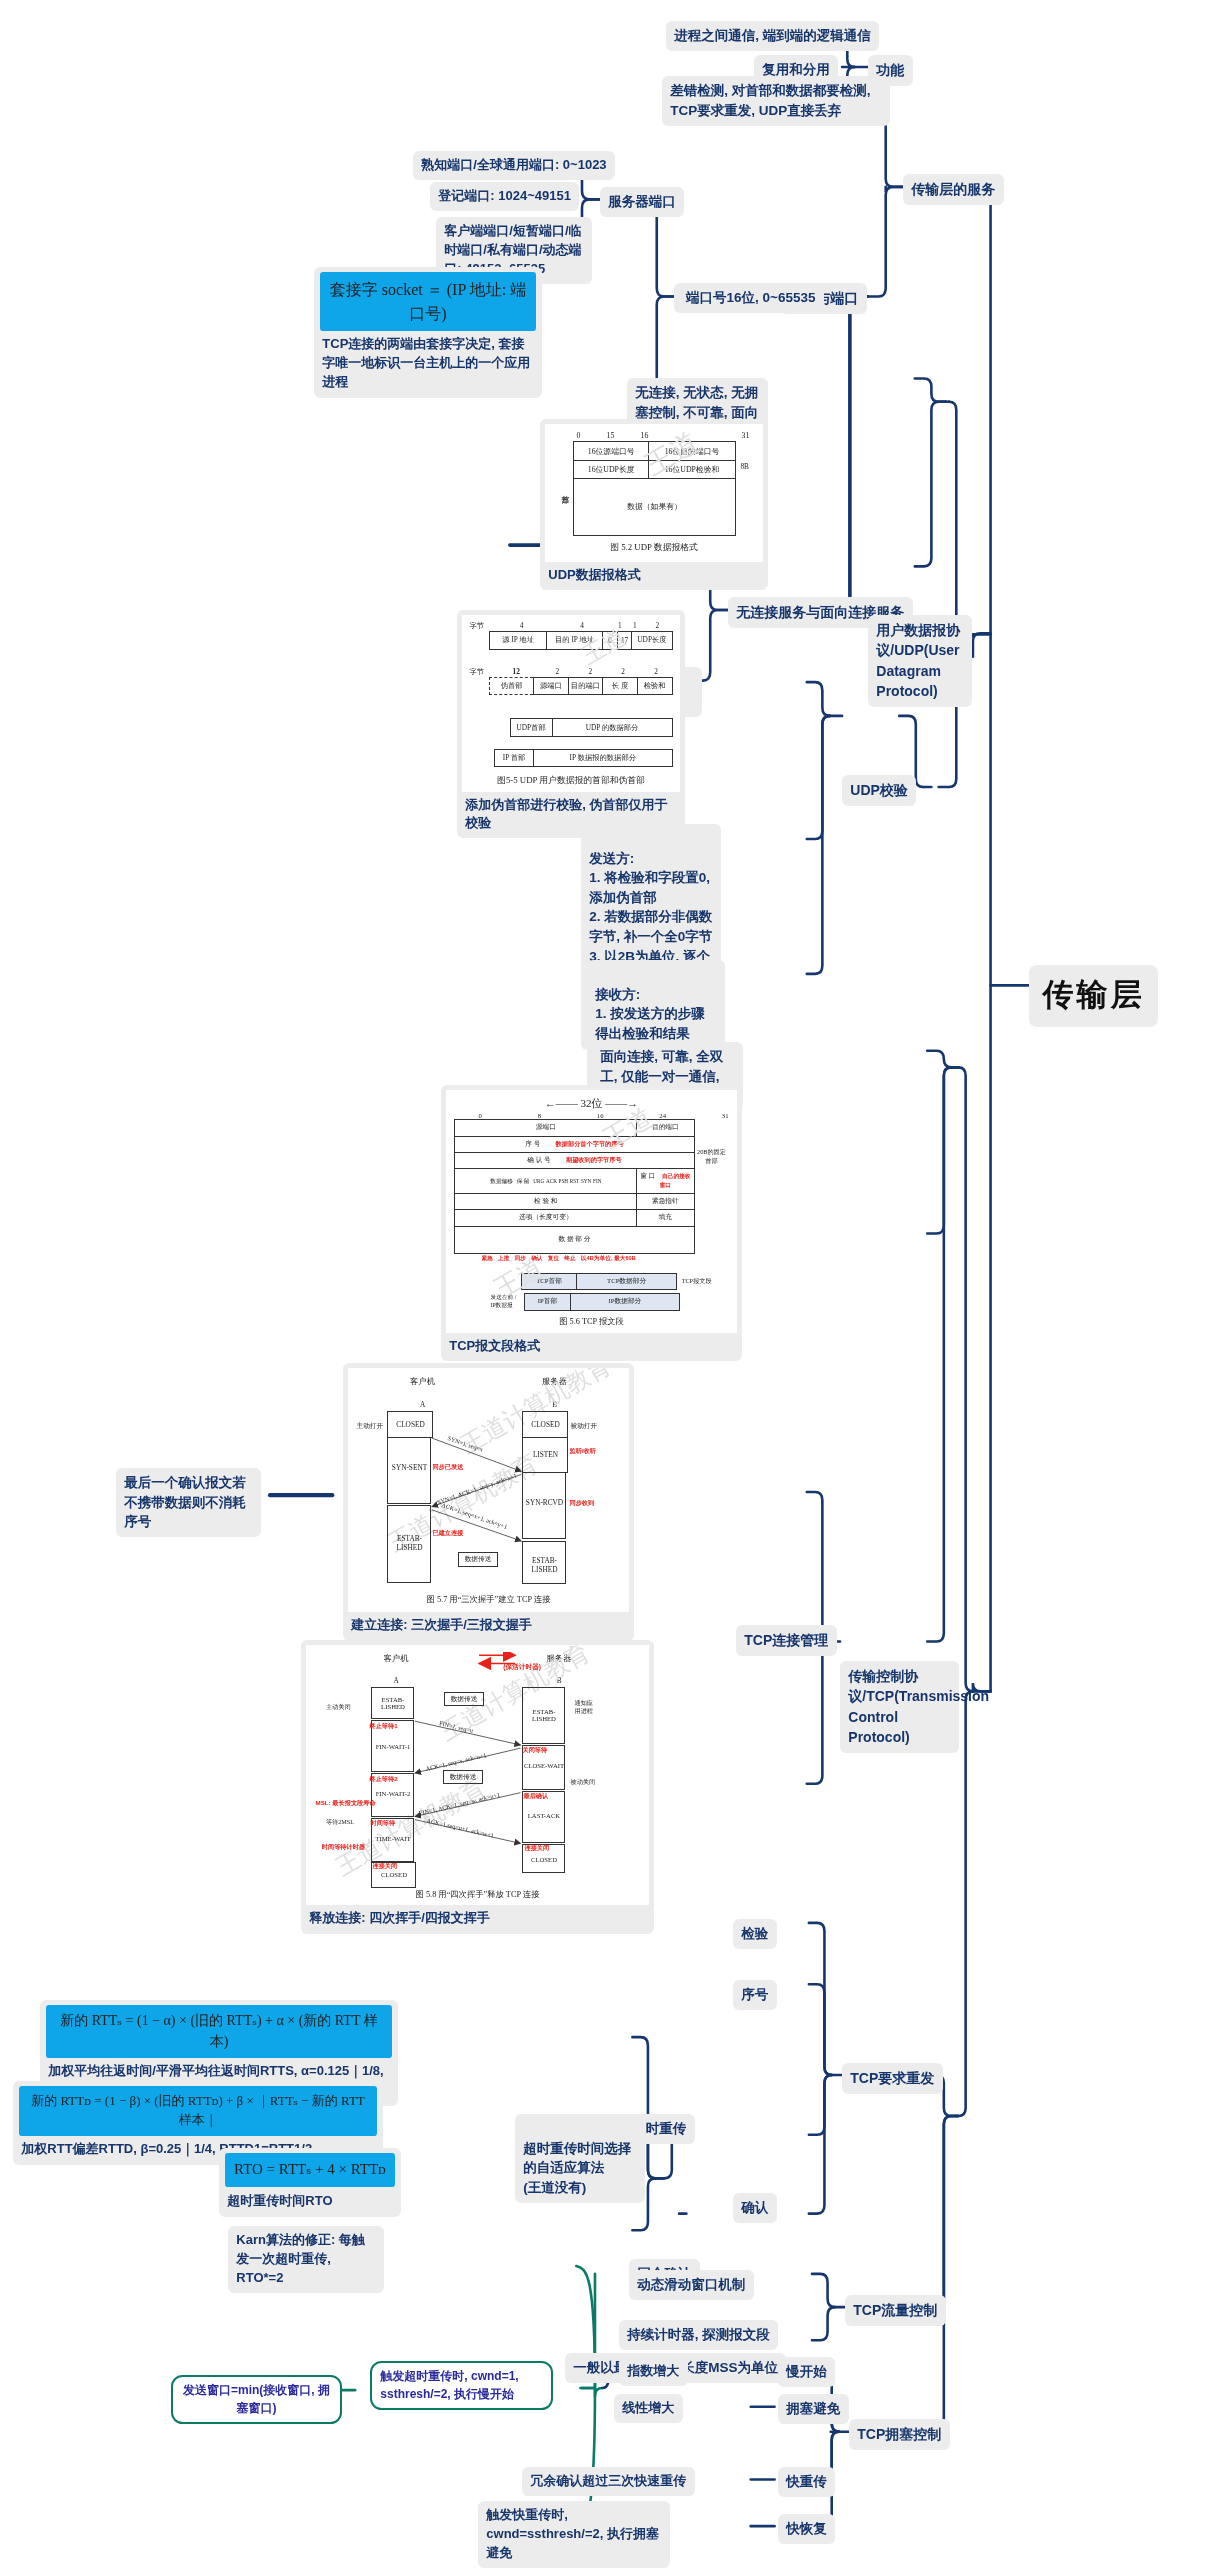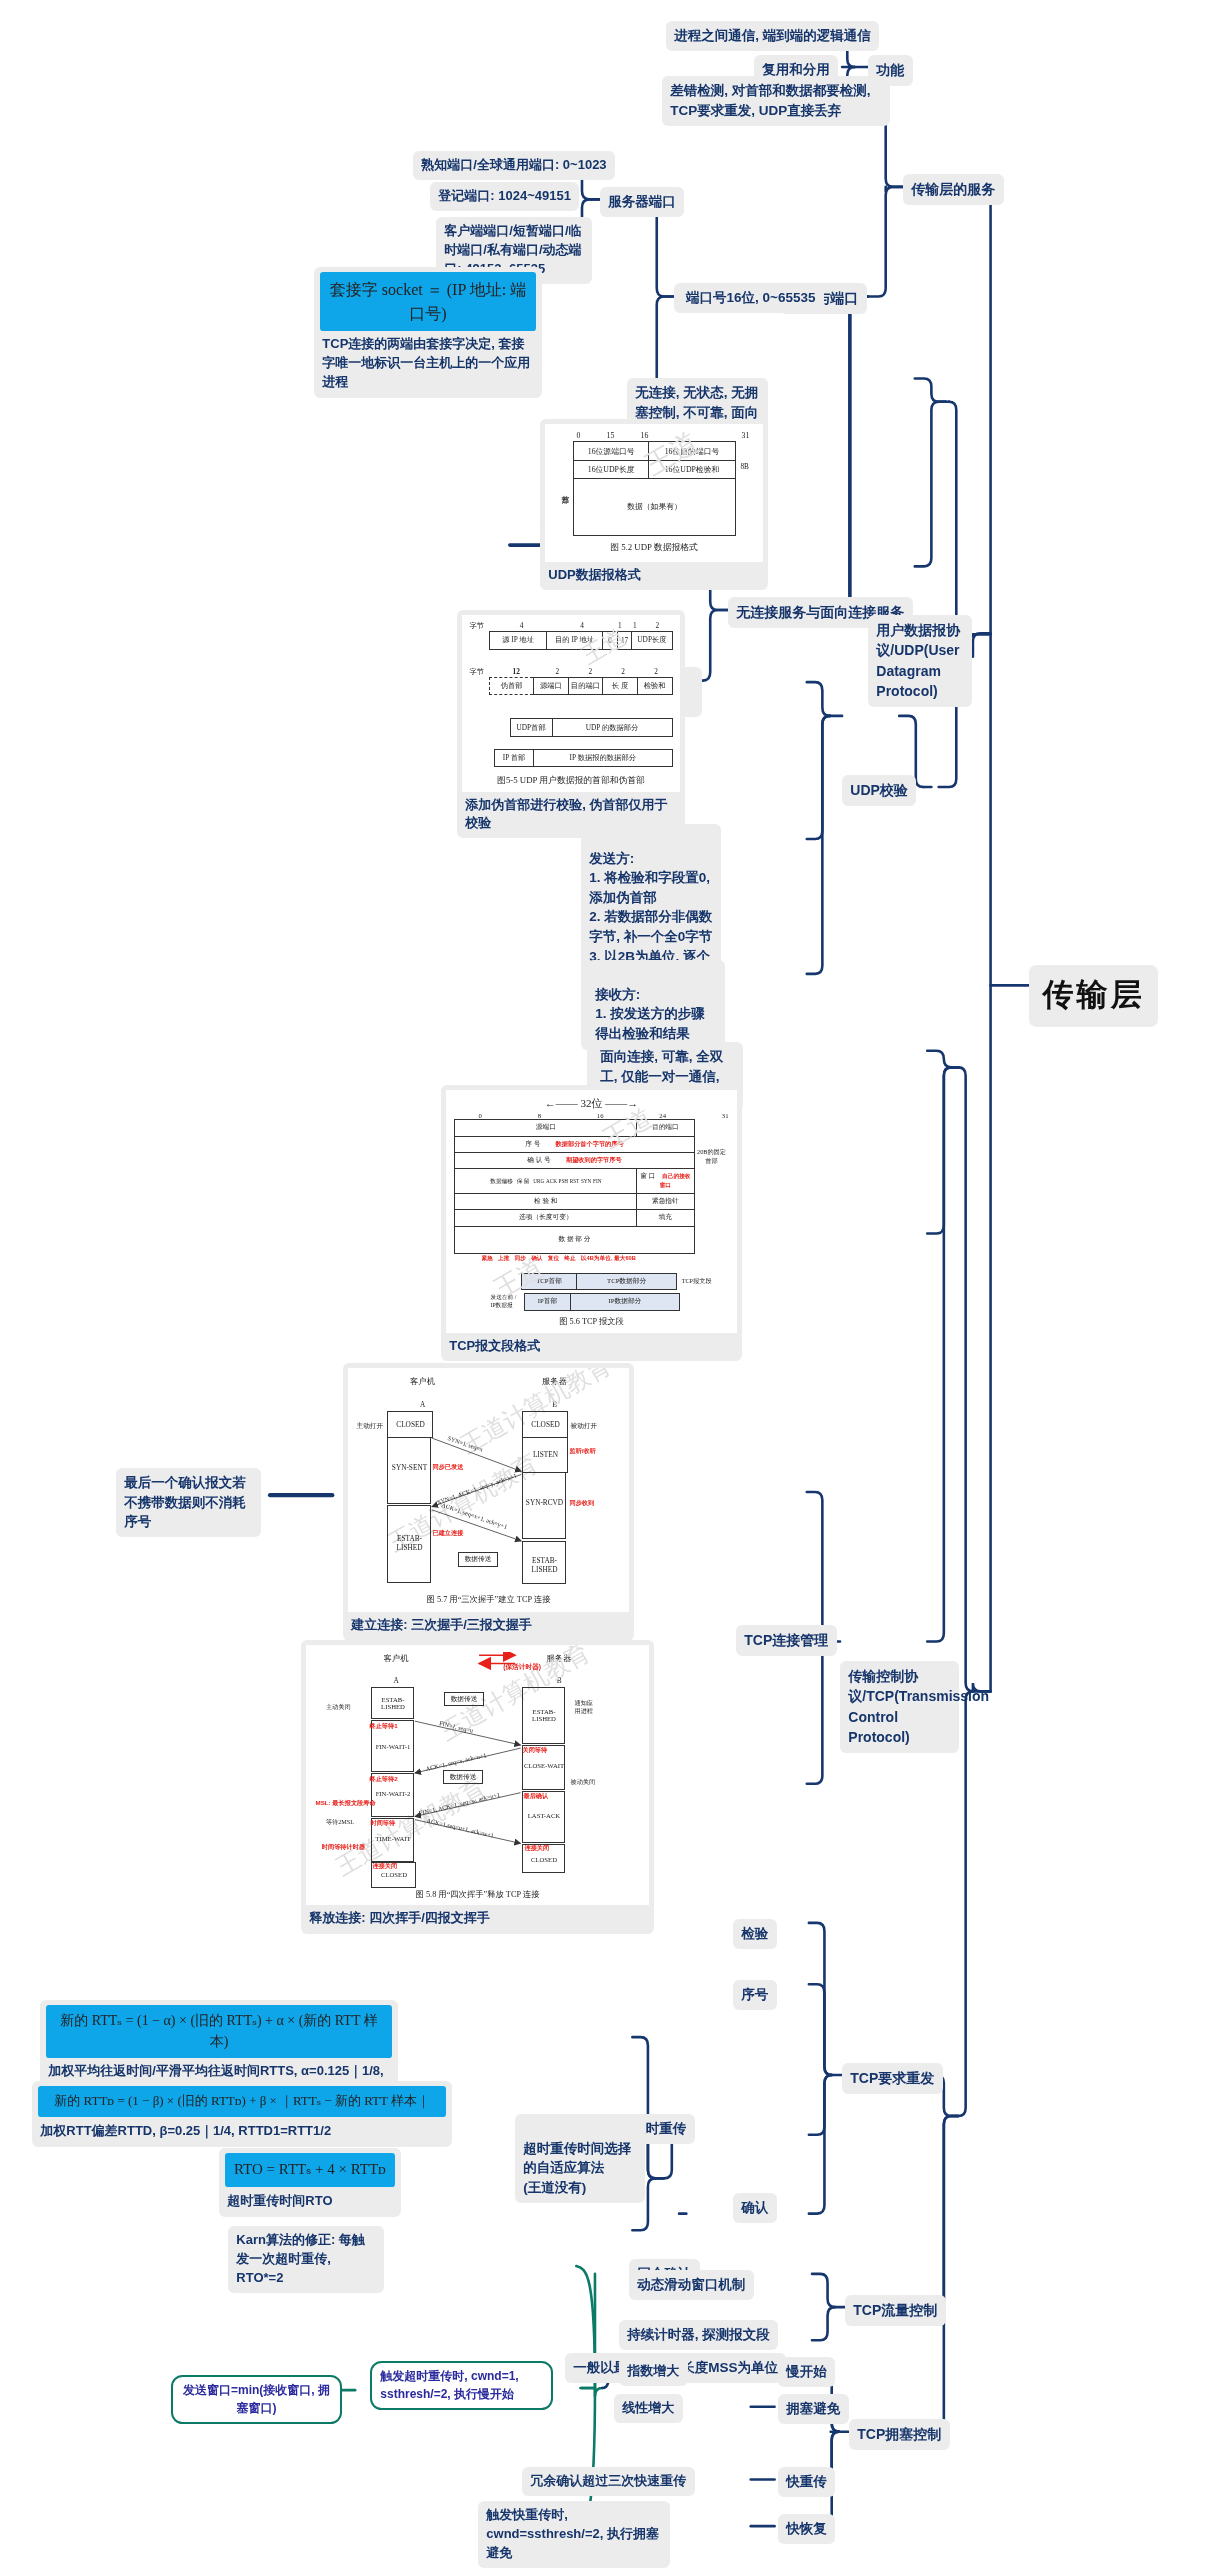--- a/index.html
+++ b/index.html
@@ -643,21 +643,21 @@
 
 <div class="node lvl3" style="left:40px;top:2000px;width:358px;padding:0 0 6.2px 0;">
   <div class="formula" style="margin:5.2px 6.2px 4.2px 6.2px;font-size:14px;">
     <span>新的 RTTₛ = (1 − α) × (旧的 RTTₛ) + α × (新的 RTT 样本)</span>
   </div>
   <div style="padding:0 8.3px;font-size:13px;">
     <span>加权平均往返时间/平滑平均往返时间RTTS, α=0.125｜1/8, RTTS1=RTT1</span>
   </div>
 </div>
 
-<div class="node lvl3" style="left:32px;top:2081px;width:420px;padding:0 0 6.2px 0;">
+<div class="node lvl3" style="left:13px;top:2081px;width:370px;padding:0 0 6.2px 0;">
   <div class="formula" style="margin:5.2px 6.2px 4.2px 6.2px;font-size:13px;">
     <span>新的 RTTᴅ = (1 − β) × (旧的 RTTᴅ) + β × ｜RTTₛ − 新的 RTT 样本｜</span>
   </div>
   <div style="padding:0 8.3px;font-size:13px;">
     <span>加权RTT偏差RTTD, β=0.25｜1/4, RTTD1=RTT1/2</span>
   </div>
 </div>
 
 <div class="node lvl3" style="left:219px;top:2148px;width:182px;padding:0 0 6.2px 0;">
   <div class="formula" style="margin:5.2px 6.2px 4.2px 6.2px;font-size:15px;">

